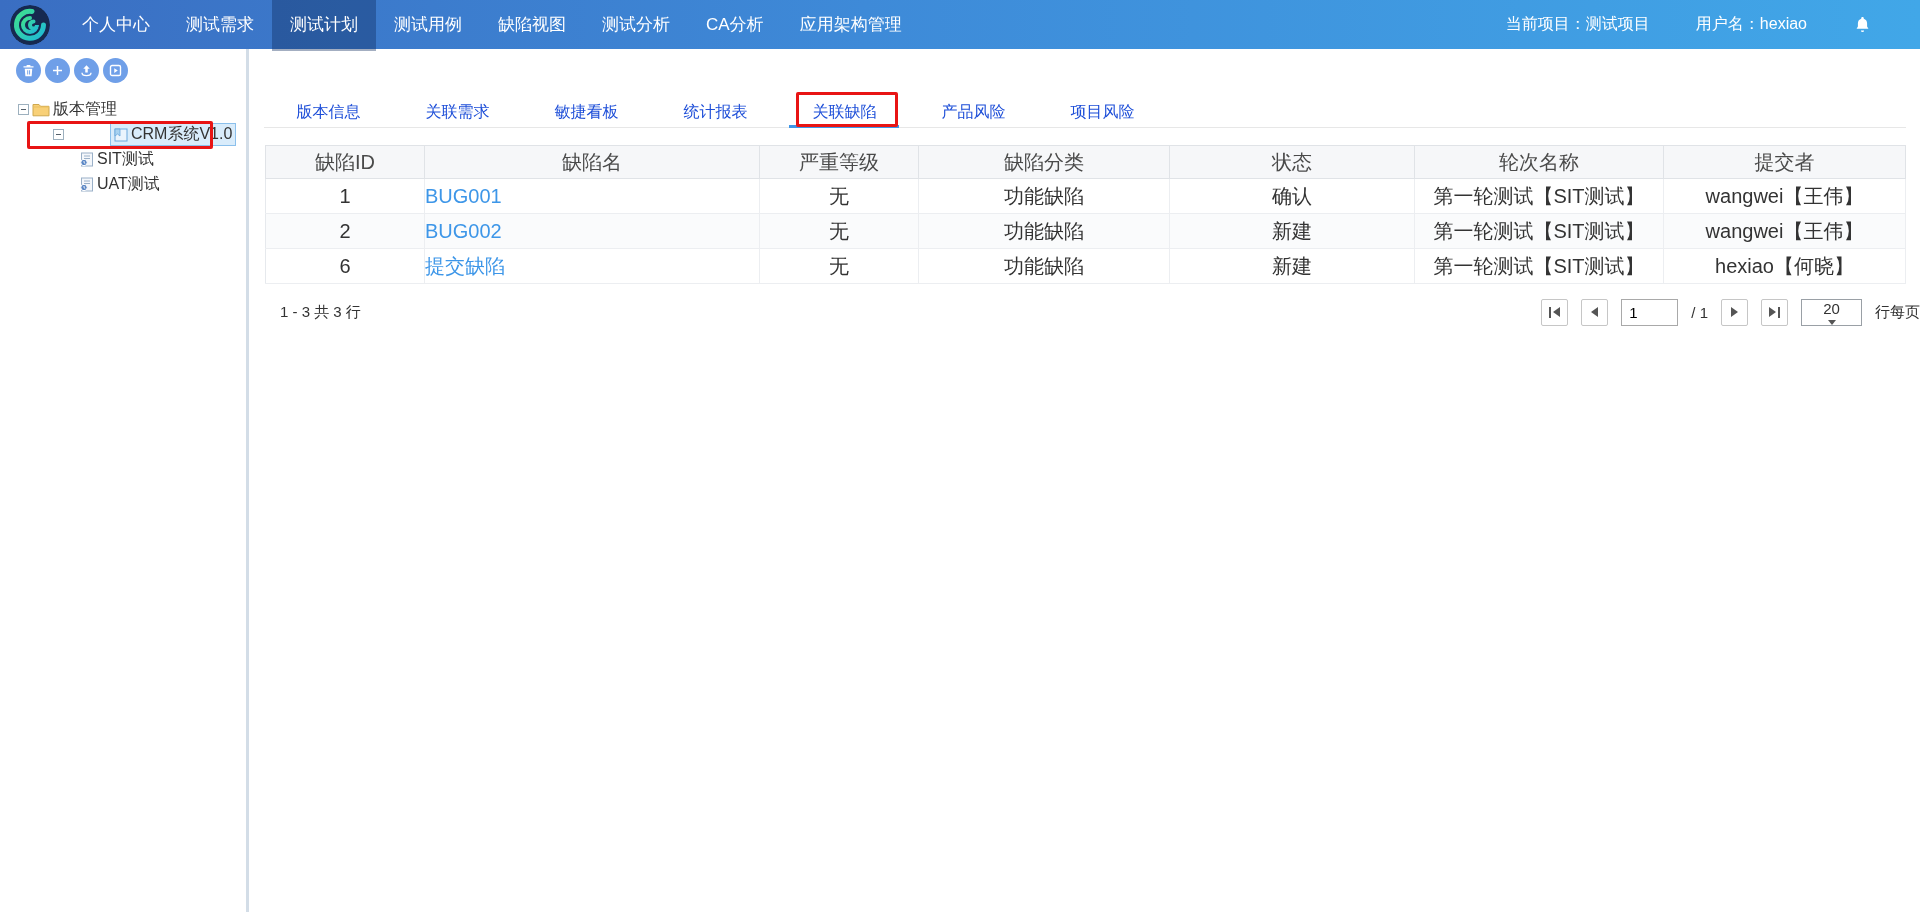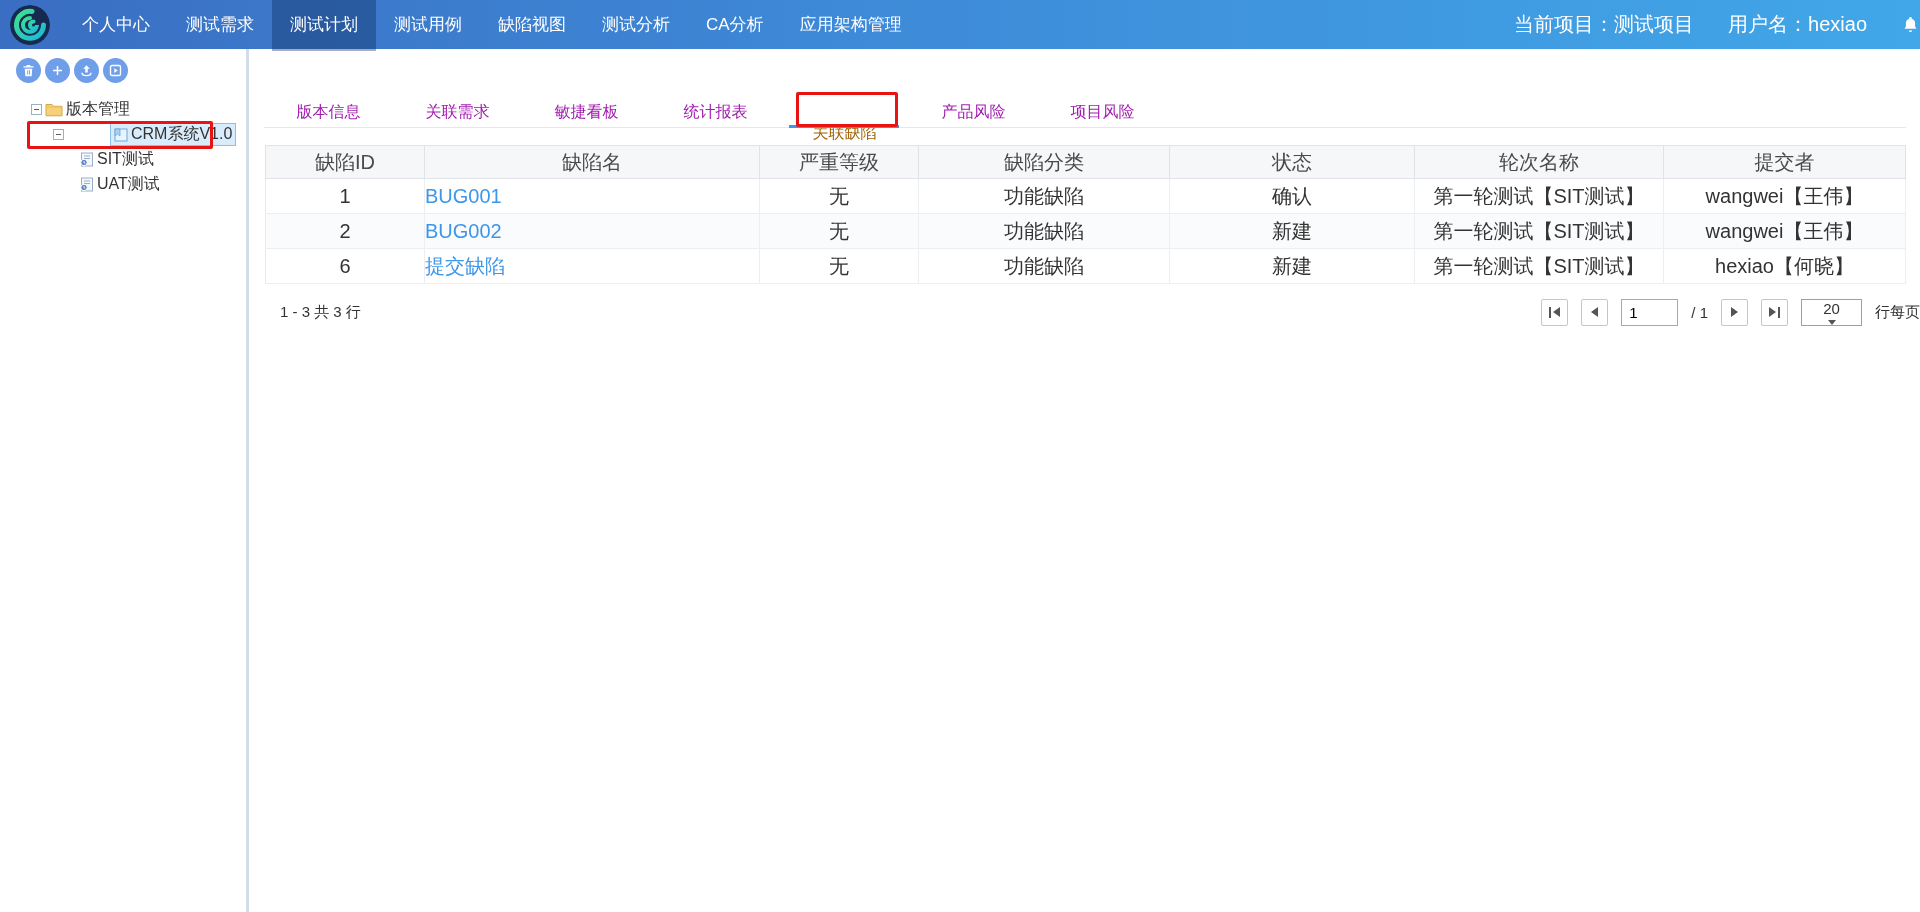--- a/index.html
+++ b/index.html
@@ -8,55 +8,55 @@
 
   
   .nav { position:absolute; left:0; top:0; width:1920px; height:49px;
     background:linear-gradient(90deg,#3a6ec2 0%,#3e8ad8 45%,#41a7e8 100%);
     display:flex; align-items:center; color:#fff; }
   .logo { width:40px; height:40px; margin-left:10px; border-radius:50%; flex:0 0 auto; }
   .nav-items { display:flex; height:49px; margin-left:14px; list-style:none; }
   .nav-item { height:51px; line-height:49px; padding:0 18px; font-size:17px; color:#fff;
     cursor:pointer; white-space:nowrap; }
   .nav-item.active { background:rgba(13,42,92,0.38); }
-  .nav-right { margin-left:auto; display:flex; align-items:center; gap:34px;
-    font-size:20px; }
+  .nav-right { margin-left:auto; display:flex; align-items:center; gap:46px;
+    padding-right:48px; font-size:16px; }
   .bell { width:19px; height:21px; }
 
   
   .toolbar { position:absolute; left:16px; top:58px; display:flex; gap:4px; }
   .tool-btn { width:25px; height:25px; border-radius:50%; background:#6f9fe8; border:none;
     display:flex; align-items:center; justify-content:center; cursor:pointer; }
   .tool-btn svg { width:15px; height:15px; }
 
   
   .v-divider { position:absolute; left:246px; top:49px; width:3px; height:863px; background:#d3dde7; }
 
   
   .tree { position:absolute; left:0; top:97px; width:244px; font-size:16px; color:#333; }
   .tree-row { height:25px; display:flex; align-items:center; position:relative; cursor:pointer; }
-  .lv0 { padding-left:31px; } .lv1 { padding-left:53px; } .lv2 { padding-left:79px; }
+  .lv0 { padding-left:18px; } .lv1 { padding-left:53px; } .lv2 { padding-left:79px; }
   .toggle { width:11px; height:11px; border:1px solid #9db0be; background:#fff;
     display:inline-flex; align-items:center; justify-content:center; margin-right:3px; flex:0 0 auto; }
   .toggle i { display:block; width:5px; height:1px; background:#55606a; }
   .node-ico { margin-right:3px; flex:0 0 auto; display:inline-flex; }
   .node-label { white-space:nowrap; }
   .selected-node { background:#d9ecfb; border:1px solid #8bc0ec; padding:0 3px; display:inline-flex;
     align-items:center;margin-left:43px; }
 
   
   .anno { position:absolute; border:3px solid #e81414; border-radius:2px; pointer-events:none; }
   .anno-tree { left:27px; top:121px; width:186px; height:28px; }
   .anno-tab  { left:796px; top:92px;  width:102px; height:35px; }
 
   
   .tabs { position:absolute; left:264px; top:96px; width:1642px; height:32px;
     border-bottom:1px solid #e7e7e7; display:flex; }
-  .tab { width:129px; text-align:center; line-height:32px; font-size:16px; color:#a21caf; cursor:pointer; }
-  .tab.active { color:#a16207;margin-top:21px; }
+  .tab { width:129px; text-align:center; line-height:32px; font-size:16px; color:#1d4ed8; cursor:pointer; }
+  .tab.active { color:#1d4ed8; }
   .tab-underline { position:absolute; left:789px; top:125px; width:110px; height:3px; background:#3d96e8; }
 
   
   .grid { position:absolute; left:265px; top:145px; width:1640px; border-collapse:collapse;
     font-size:20px; color:#333; table-layout:fixed; }
   .grid th { height:33px; background:#f6f7f9; font-weight:normal; color:#4a4a4a;
     border:1px solid #e0e3e7; }
   .grid td { height:35px; border:1px solid #eceef1; border-left:1px solid #e6e9ed;
     text-align:center; }
   .grid tr.alt td { background:#fafbfc; }

